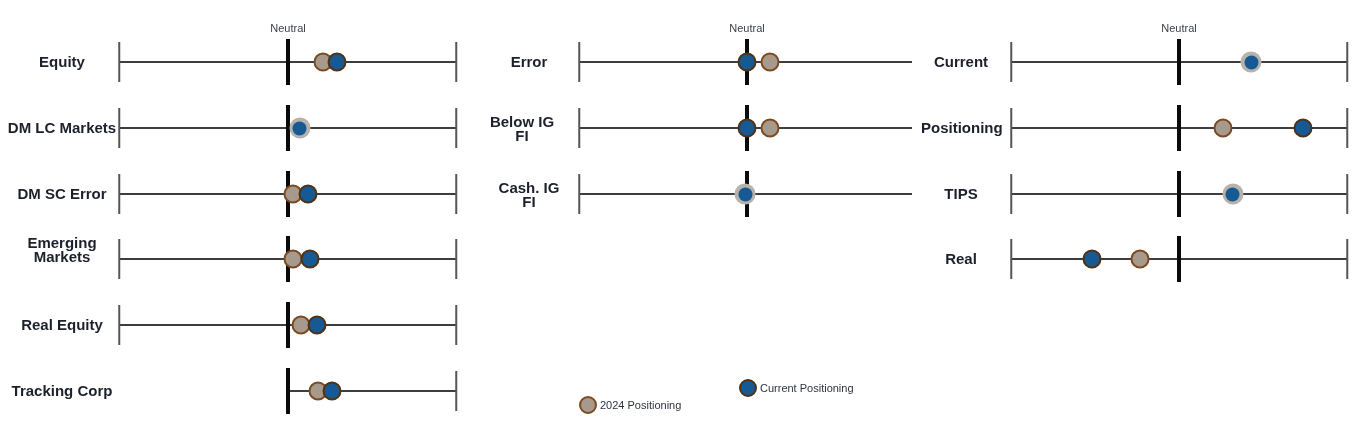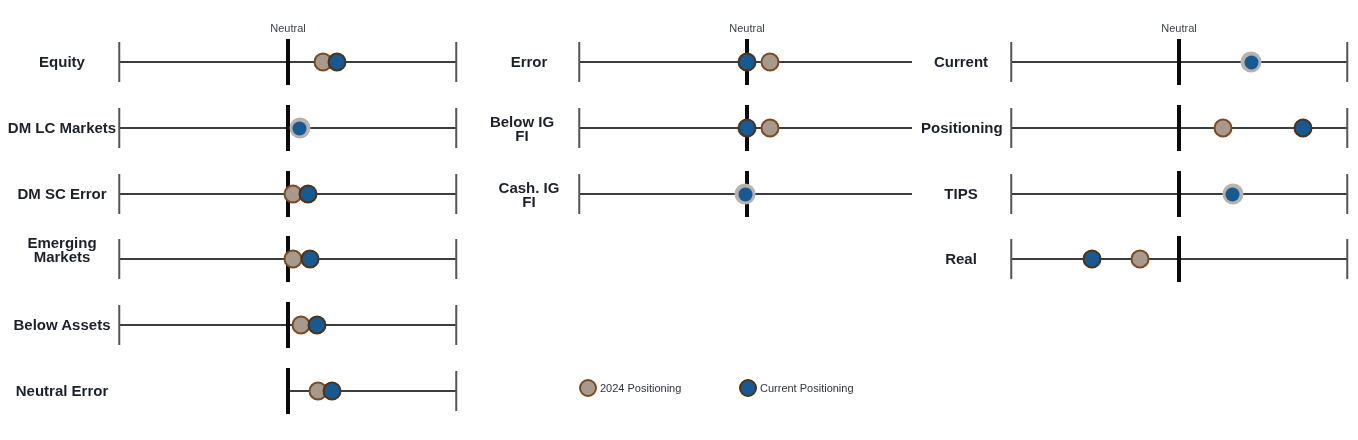--- a/index.html
+++ b/index.html
@@ -117,28 +117,28 @@
       <div class="marker m2024" style="left: 293.04px; top: 194px;"></div>
       <div class="marker mcurrent" style="left: 308.16px; top: 194px;"></div>
       <div class="row-label" style="left: 6px; width: 112px; top: 249px;">Emerging
 Markets</div>
       <div class="axis-line" style="left: 119px; width: 337px; top: 258.25px;"></div>
       <div class="end-tick" style="left: 119px; top: 259px;"></div>
       <div class="end-tick" style="left: 456px; top: 259px;"></div>
       <div class="neutral-tick" style="left: 288px; top: 259px;"></div>
       <div class="marker m2024" style="left: 293.04px; top: 259px;"></div>
       <div class="marker mcurrent" style="left: 309.84px; top: 259px;"></div>
-      <div class="row-label" style="left: 6px; width: 112px; top: 325px;">Below Assets</div>
+      <div class="row-label" style="left: 6px; width: 112px; top: 325px;">Real Equity</div>
       <div class="axis-line" style="left: 119px; width: 337px; top: 324.25px;"></div>
       <div class="end-tick" style="left: 119px; top: 325px;"></div>
       <div class="end-tick" style="left: 456px; top: 325px;"></div>
       <div class="neutral-tick" style="left: 288px; top: 325px;"></div>
       <div class="marker m2024" style="left: 301.44px; top: 325px;"></div>
       <div class="marker mcurrent" style="left: 316.56px; top: 325px;"></div>
-      <div class="row-label" style="left: 6px; width: 112px; top: 391px;">Neutral Error</div>
+      <div class="row-label" style="left: 6px; width: 112px; top: 391px;">Tracking Corp</div>
       <div class="axis-line" style="left: 288px; width: 168px; top: 390.25px;"></div>
       <div class="end-tick" style="left: 456px; top: 391px;"></div>
       <div class="neutral-tick" style="left: 288px; top: 391px;"></div>
       <div class="marker m2024" style="left: 318.24px; top: 391px;"></div>
       <div class="marker mcurrent" style="left: 331.68px; top: 391px;"></div>
       <div class="neutral-label" style="left: 747px; top: 22px;">Neutral</div>
       <div class="row-label" style="left: 490px; width: 78px; top: 62px;">Error</div>
       <div class="axis-line" style="left: 579px; width: 333px; top: 61.25px;"></div>
       <div class="end-tick" style="left: 579px; top: 62px;"></div>
       <div class="neutral-tick" style="left: 747px; top: 62px;"></div>
@@ -183,21 +183,21 @@
       </div>
       <div class="row-label" style="left: 921px; width: 80px; top: 259px;">Real</div>
       <div class="axis-line" style="left: 1011px; width: 336px; top: 258.25px;"></div>
       <div class="end-tick" style="left: 1011px; top: 259px;"></div>
       <div class="end-tick" style="left: 1347px; top: 259px;"></div>
       <div class="neutral-tick" style="left: 1179px; top: 259px;"></div>
       <div class="marker m2024" style="left: 1140.36px; top: 259px;"></div>
       <div class="marker mcurrent" style="left: 1091.64px; top: 259px;"></div>
     </div>
 
-  <div class="legend-item" id="legend-item-0" style="left: 579px; top: 379px;">
+  <div class="legend-item" id="legend-item-0" style="left: 579px; top: 396px;">
     <span class="marker m2024 legend-circle"></span>
     <span class="legend-label">2024 Positioning</span>
   </div>
   <div class="legend-item" id="legend-item-1" style="left: 739px; top: 379px;">
     <span class="marker mcurrent legend-circle"></span>
     <span class="legend-label">Current Positioning</span>
   </div>
 </div>
 
 </body></html>

